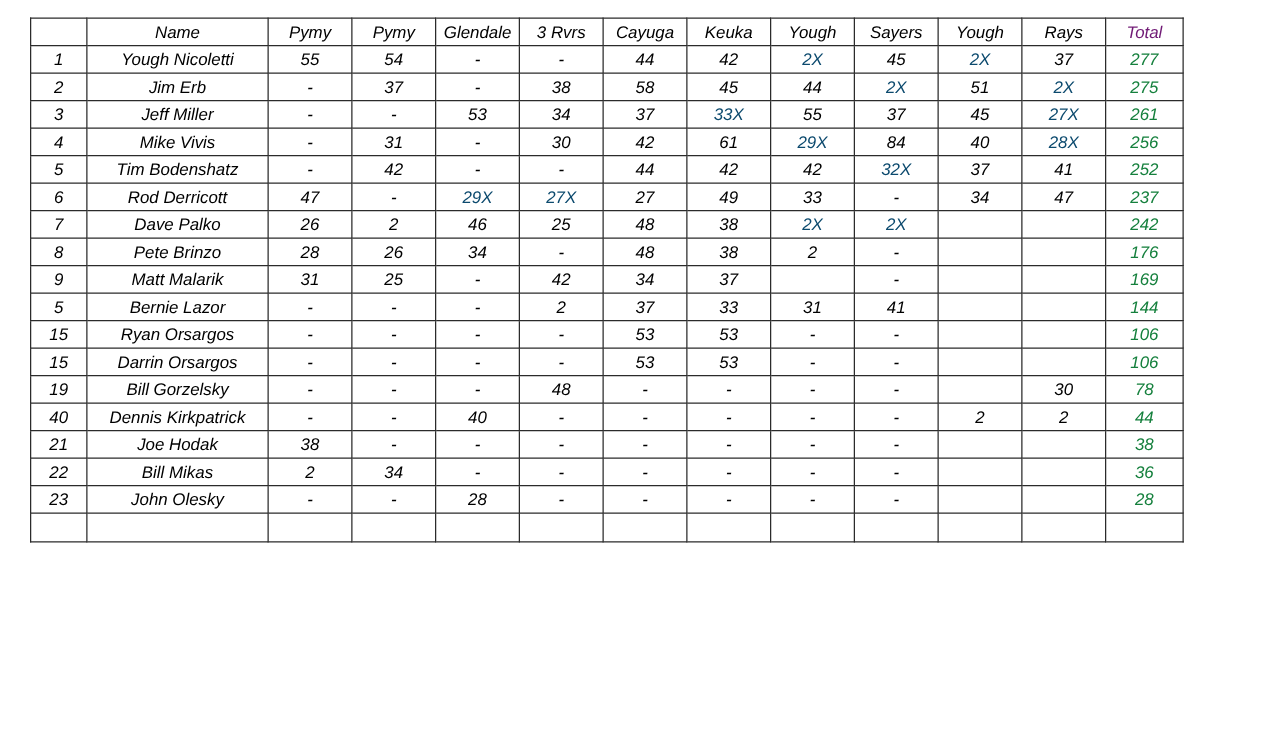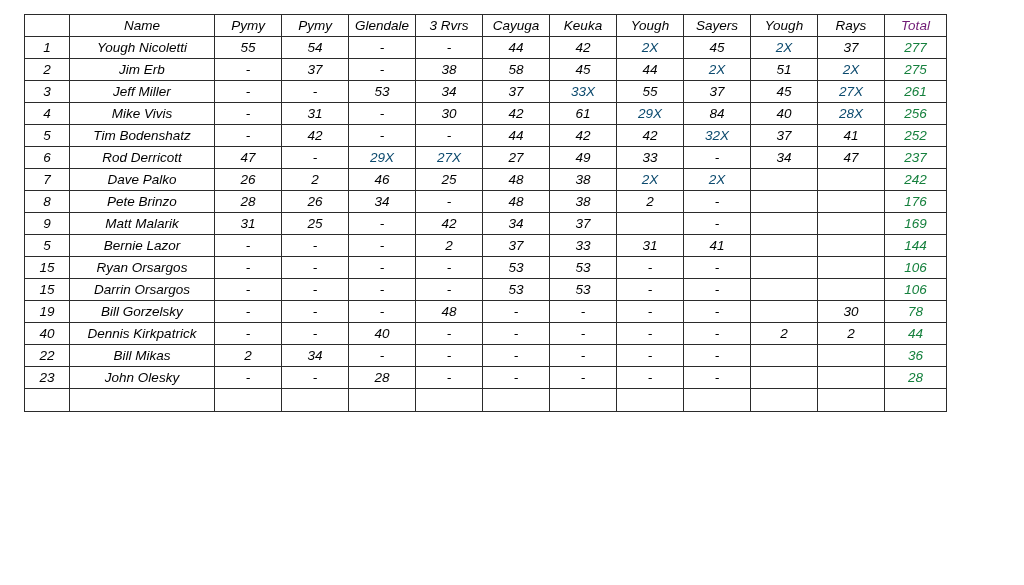--- a/index.html
+++ b/index.html
@@ -329,20 +329,35 @@
           <td class="score">-</td>
           <td class="score">-</td>
           <td class="score">-</td>
           <td class="score">-</td>
           <td class="score">-</td>
           <td class="score">2</td>
           <td class="score">2</td>
           <td class="total">44</td>
         </tr>
         <tr>
+          <td class="rank plain">21</td>
+          <td class="name">Joe Hodak</td>
+          <td class="score">38</td>
+          <td class="score">-</td>
+          <td class="score">-</td>
+          <td class="score">-</td>
+          <td class="score">-</td>
+          <td class="score">-</td>
+          <td class="score">-</td>
+          <td class="score">-</td>
+          <td class="score"></td>
+          <td class="score"></td>
+          <td class="total">38</td>
+        </tr>
+        <tr>
           <td class="rank plain">22</td>
           <td class="name">Bill Mikas</td>
           <td class="score">2</td>
           <td class="score">34</td>
           <td class="score">-</td>
           <td class="score">-</td>
           <td class="score">-</td>
           <td class="score">-</td>
           <td class="score">-</td>
           <td class="score">-</td>

